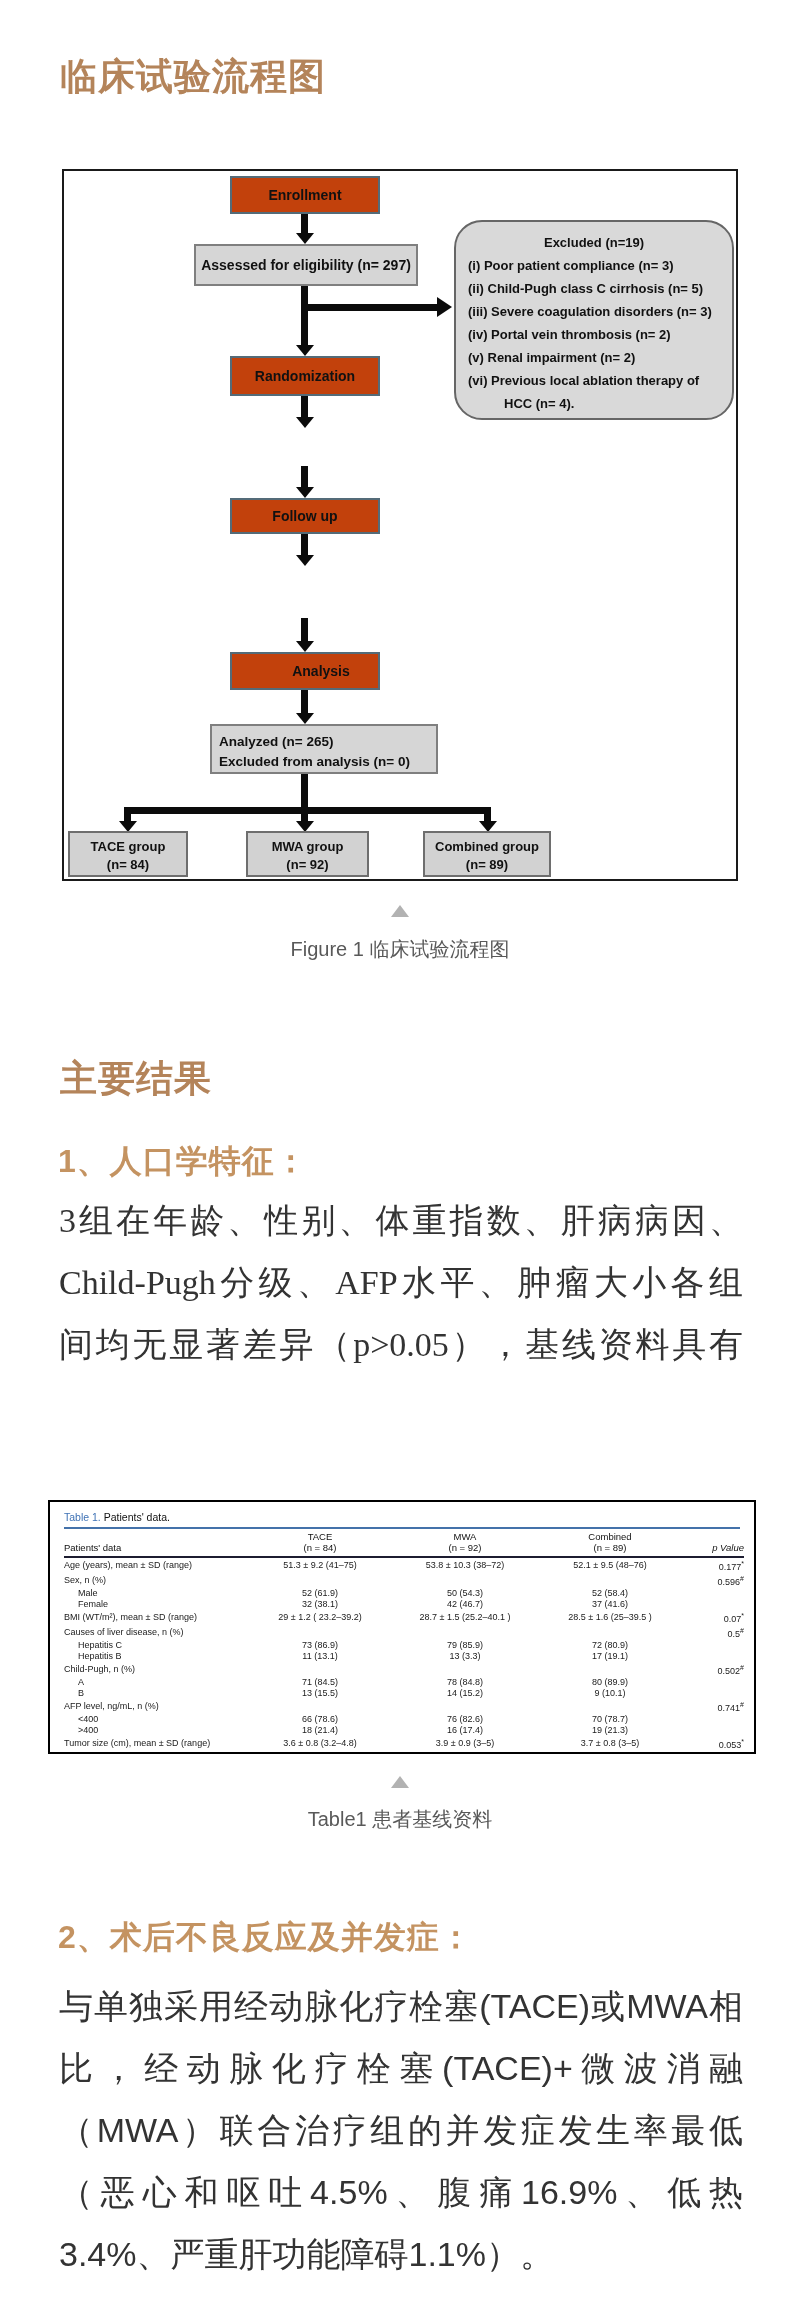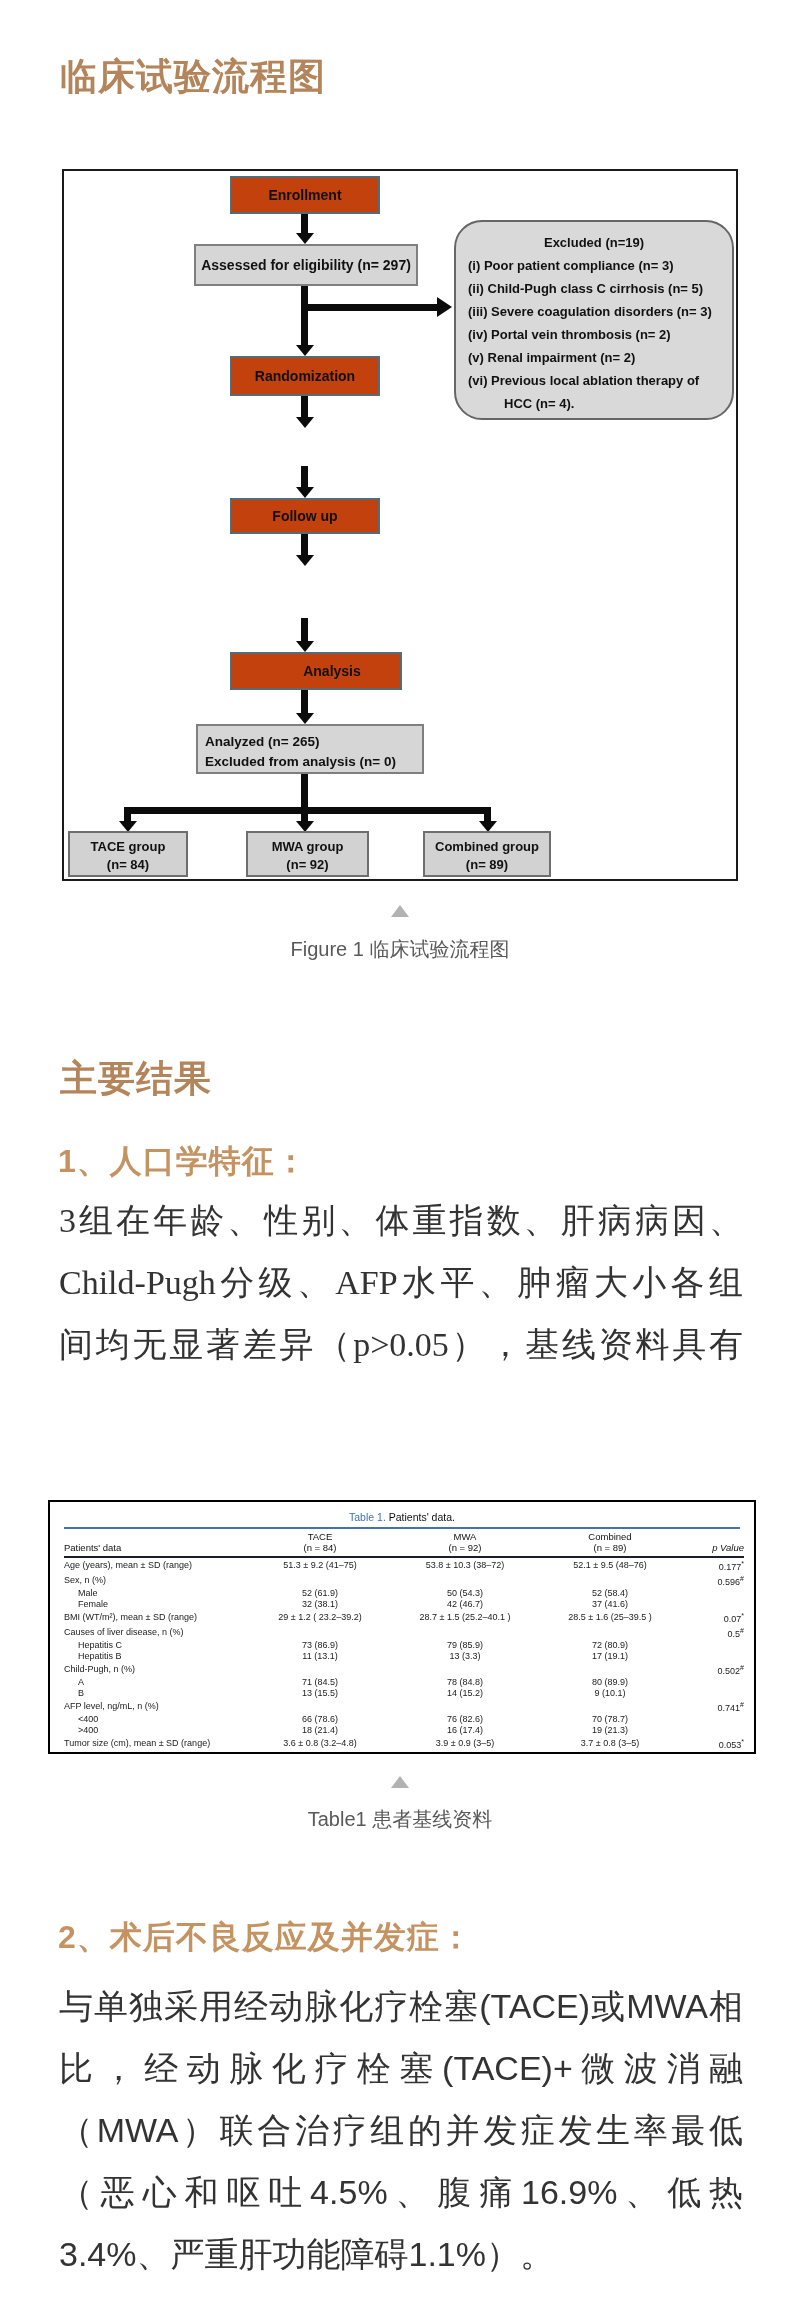--- a/index.html
+++ b/index.html
@@ -65,21 +65,21 @@
   }
   #excluded-box .x-title { text-align:center; }
   #excluded-box .x-item { text-align:left; }
   #excluded-box .x-item.ind2 { padding-left:36px; }
 
   
   #table-card {
     position:absolute; left:48px; top:1500px; width:708px; height:254px;
     border:2px solid #000; background:#fff; padding:9px 14px 0 14px; overflow:hidden;
   }
-  #table-card .t-title { font-size:10.5px; color:#111;text-align:center; }
+  #table-card .t-title { font-size:10.5px; color:#111; }
   #table-card .t-title .blue { color:#3f72b5; }
   #table-card .t-rule1 { border-top:2px solid #4472aa; margin-top:4px; }
   table.ptable { width:100%; border-collapse:collapse; table-layout:fixed; }
   table.ptable th { font-size:9.5px; font-weight:normal; color:#111; padding:2px 0 3px 0; line-height:11px; }
   table.ptable th.hl { text-align:left; vertical-align:bottom; }
   table.ptable th.hc { text-align:center; }
   table.ptable th.hp { text-align:right; vertical-align:bottom; font-style:italic; }
   table.ptable thead tr th { border-bottom:2px solid #1c1c30; }
   table.ptable td { font-size:9px; line-height:11px; color:#1a1a1a; padding:0; }
   table.ptable td.lbl { text-align:left; }
@@ -134,26 +134,26 @@
 
   <div class="fc-box fc-blue" style="left:166px; top:327px; width:150px; height:36px;">Follow up</div>
 
   <div class="stem" style="left:237px; top:363px; height:21px;"></div>
   <div class="head-down" style="left:232px; top:384px;"></div>
 
 
   <div class="stem" style="left:237px; top:447px; height:23px;"></div>
   <div class="head-down" style="left:232px; top:470px;"></div>
 
-  <div class="fc-box fc-blue" style="left:166px; top:481px; width:172px; height:38px;padding-left:32px;">Analysis</div>
+  <div class="fc-box fc-blue" style="left:166px; top:481px; width:150px; height:38px;padding-left:32px;">Analysis</div>
 
   <div class="stem" style="left:237px; top:519px; height:23px;"></div>
   <div class="head-down" style="left:232px; top:542px;"></div>
 
-  <div class="fc-box fc-gray2" style="left:132px; top:553px; width:228px; height:50px;padding-left:7px;">
+  <div class="fc-box fc-gray2" style="left:146px; top:553px; width:228px; height:50px;padding-left:7px;">
     <div>Analyzed (n= 265)</div>
     <div>Excluded from analysis (n= 0)</div>
   </div>
 
   <div class="stem" style="left:237px; top:603px; height:40px;"></div>
   <div class="hline" style="left:60px; top:636px; width:367px;"></div>
   <div class="stem" style="left:60px; top:643px; height:7px;"></div>
   <div class="head-down" style="left:55px; top:650px;"></div>
   <div class="stem" style="left:237px; top:643px; height:7px;"></div>
   <div class="head-down" style="left:232px; top:650px;"></div>

